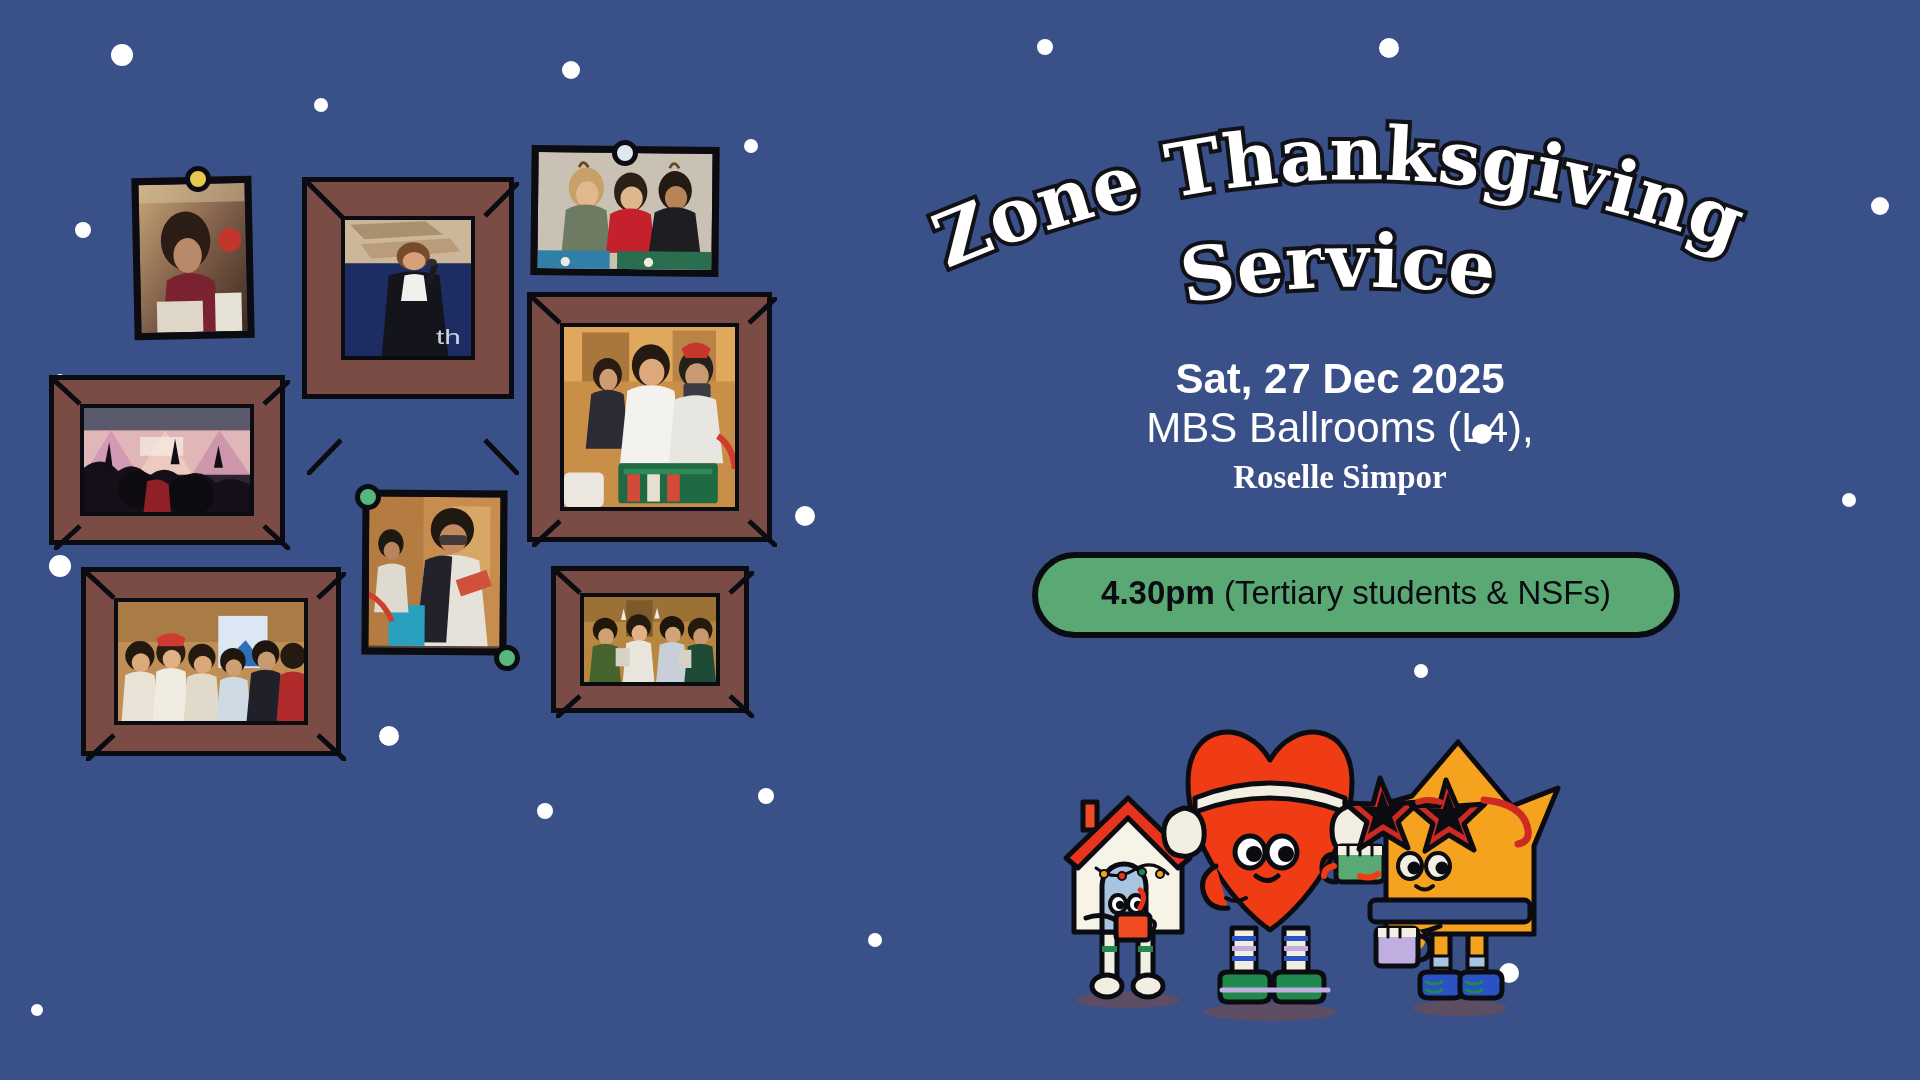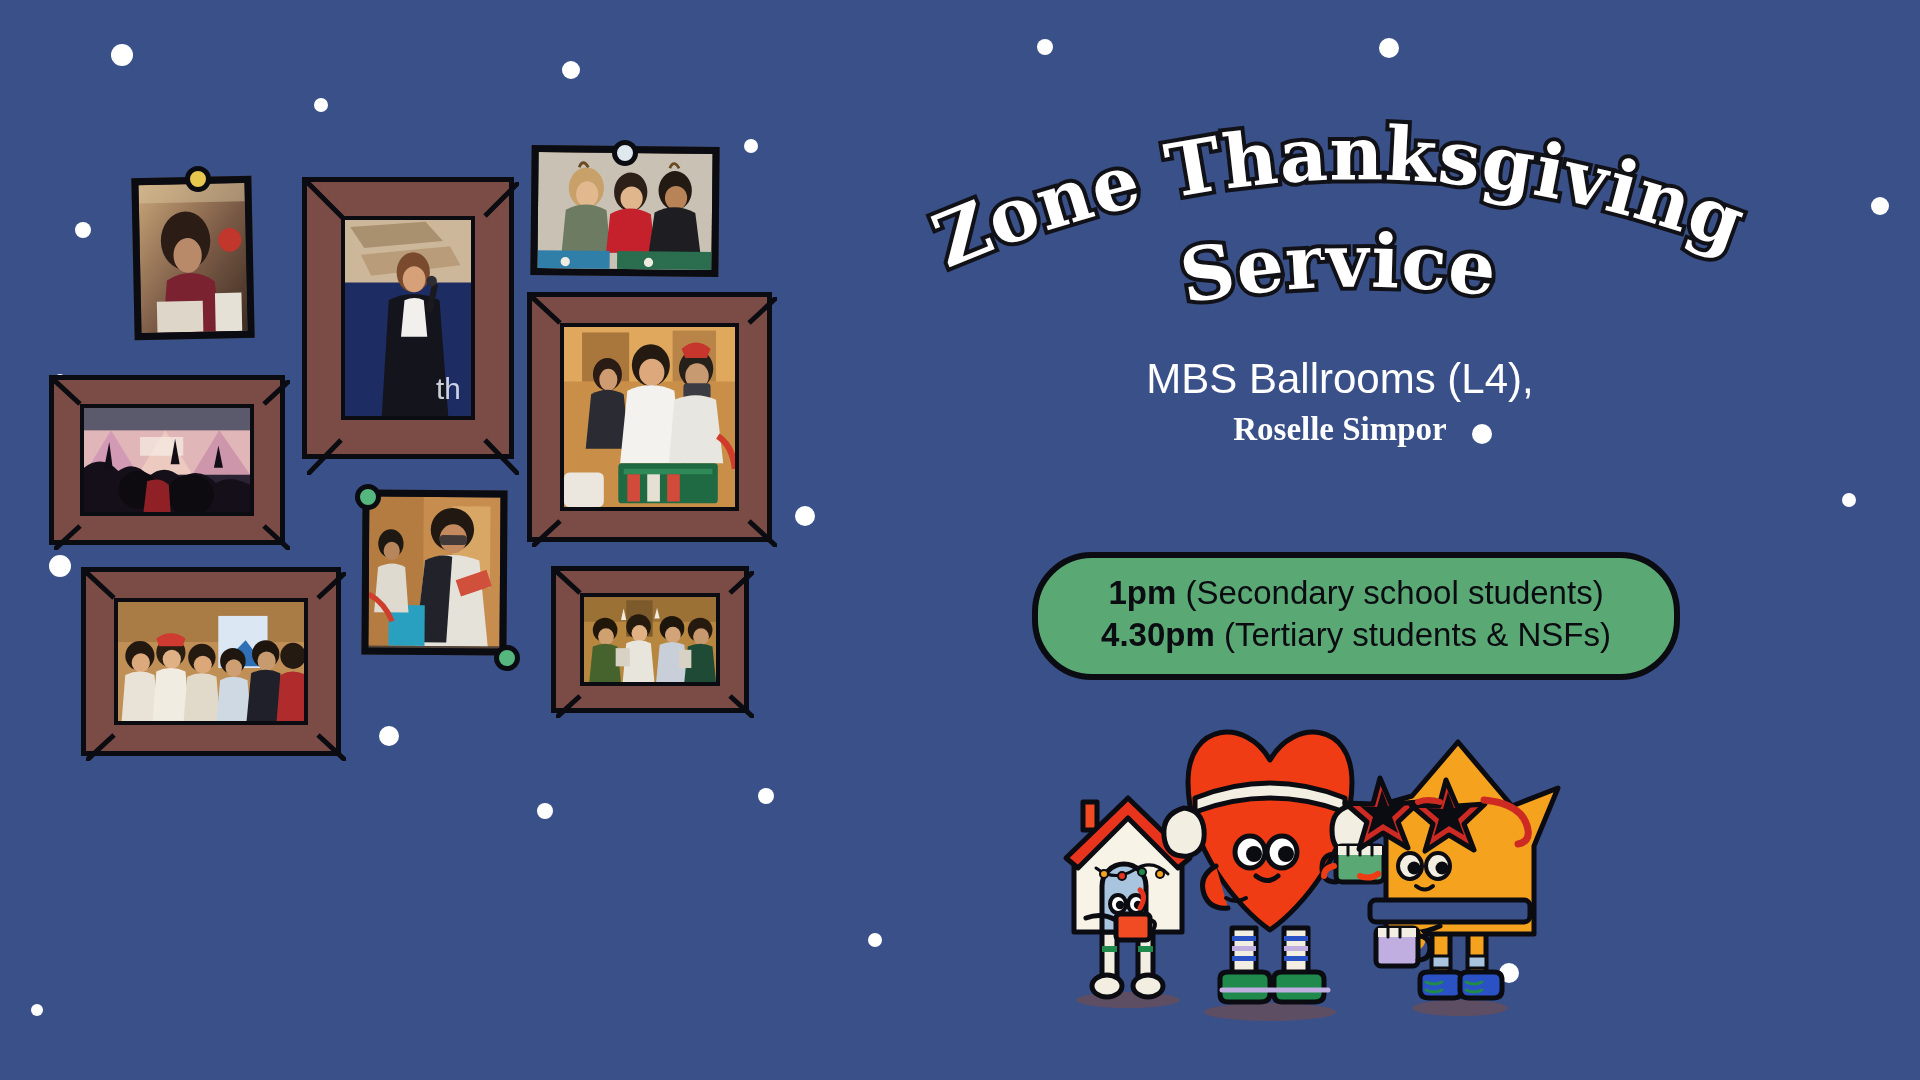--- a/index.html
+++ b/index.html
@@ -171,21 +171,21 @@
       <ellipse cx="54" cy="78" rx="16" ry="19" fill="#b98a69"></ellipse>
       <path d="M30 105 q28 -16 54 2 l6 55 H24 Z" fill="#7a2230"></path>
       <rect x="18" y="128" width="52" height="34" fill="#ded6c8"></rect>
       <rect x="84" y="120" width="30" height="42" fill="#e6e1d6"></rect>
       <circle cx="102" cy="62" r="13" fill="#c1372c"></circle>
       <rect x="0" y="0" width="120" height="20" fill="#d8c49c" opacity="0.5"></rect>
     </svg>
   </div>
   <div class="pin" style="left:185px; top:166px; background:#e7c84f;"></div>
 
-  <div class="frame" style="left: 302px; top: 177px; width: 212px; height: 282px; background: rgb(123, 76, 69);">
+  <div class="frame" style="left: 302px; top: 177px; width: 212px; height: 222px; background: rgb(123, 76, 69);">
     <svg class="diag" width="212" height="293" viewBox="0 0 212 293" preserveAspectRatio="none">
       <path d="M0 0 L36 36 M212 0 L178 34 M0 293 L34 258 M212 293 L178 258"></path>
     </svg>
     <div class="photo" style="left:34px; top:34px; right:34px; bottom:34px;">
       <svg class="imgfill" viewBox="0 0 144 225" preserveAspectRatio="none">
         <rect width="144" height="225" fill="#16204d"></rect>
         <rect x="0" y="0" width="144" height="72" fill="#cdb79a"></rect>
         <path d="M6 8 L92 2 L112 24 L22 32 Z" fill="#a9906f"></path>
         <path d="M18 40 L120 30 L132 52 L30 64 Z" fill="#b99d7a"></path>
         <rect x="0" y="72" width="144" height="153" fill="#1d2c63"></rect>
@@ -373,28 +373,26 @@
       </text>
       <text>
         <textPath href="#arc2" startOffset="50%" text-anchor="middle">
           <tspan>Service</tspan>
         </textPath>
       </text>
     </svg>
   </div>
 
   <div class="meta">
+    <div class="line1">Sat, 27 Dec 2025</div>
     <div class="line2">MBS Ballrooms (L4),</div>
     <div class="line3">Roselle Simpor</div>
   </div>
 
   <div class="pill" style="background: rgb(90, 168, 116);">
-    <div class="row">
-      <b>1pm</b><span> (Secondary school students)</span>
-    </div>
     <div class="row">
       <b>4.30pm</b><span> (Tertiary students &amp; NSFs)</span>
     </div>
   </div>
 
   <div class="mascots">
     <svg viewBox="0 0 580 380" width="580" height="380">
       <g stroke="#0b0b12" stroke-width="5" stroke-linejoin="round" stroke-linecap="round">
 
         <g>

